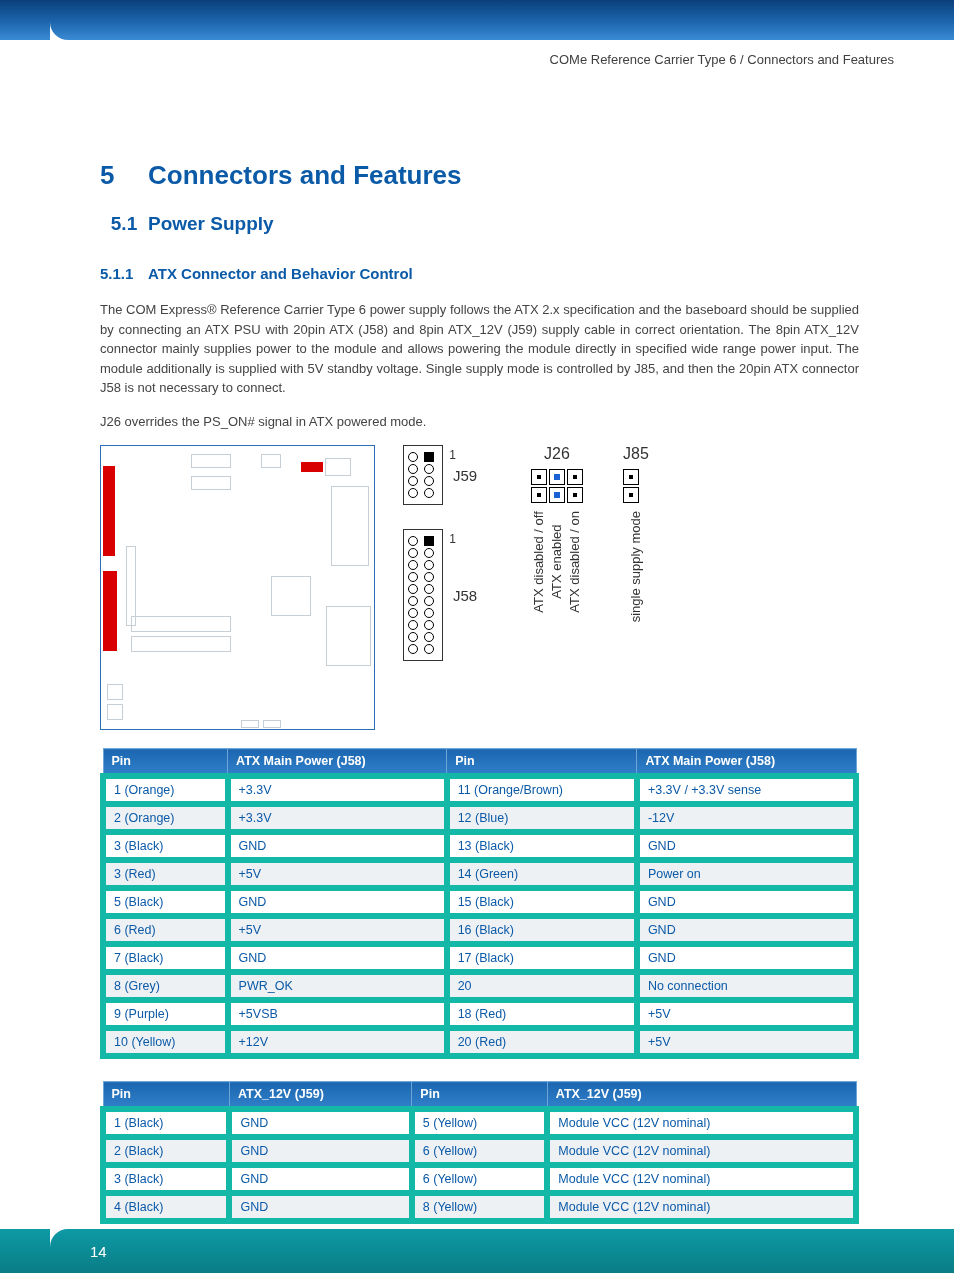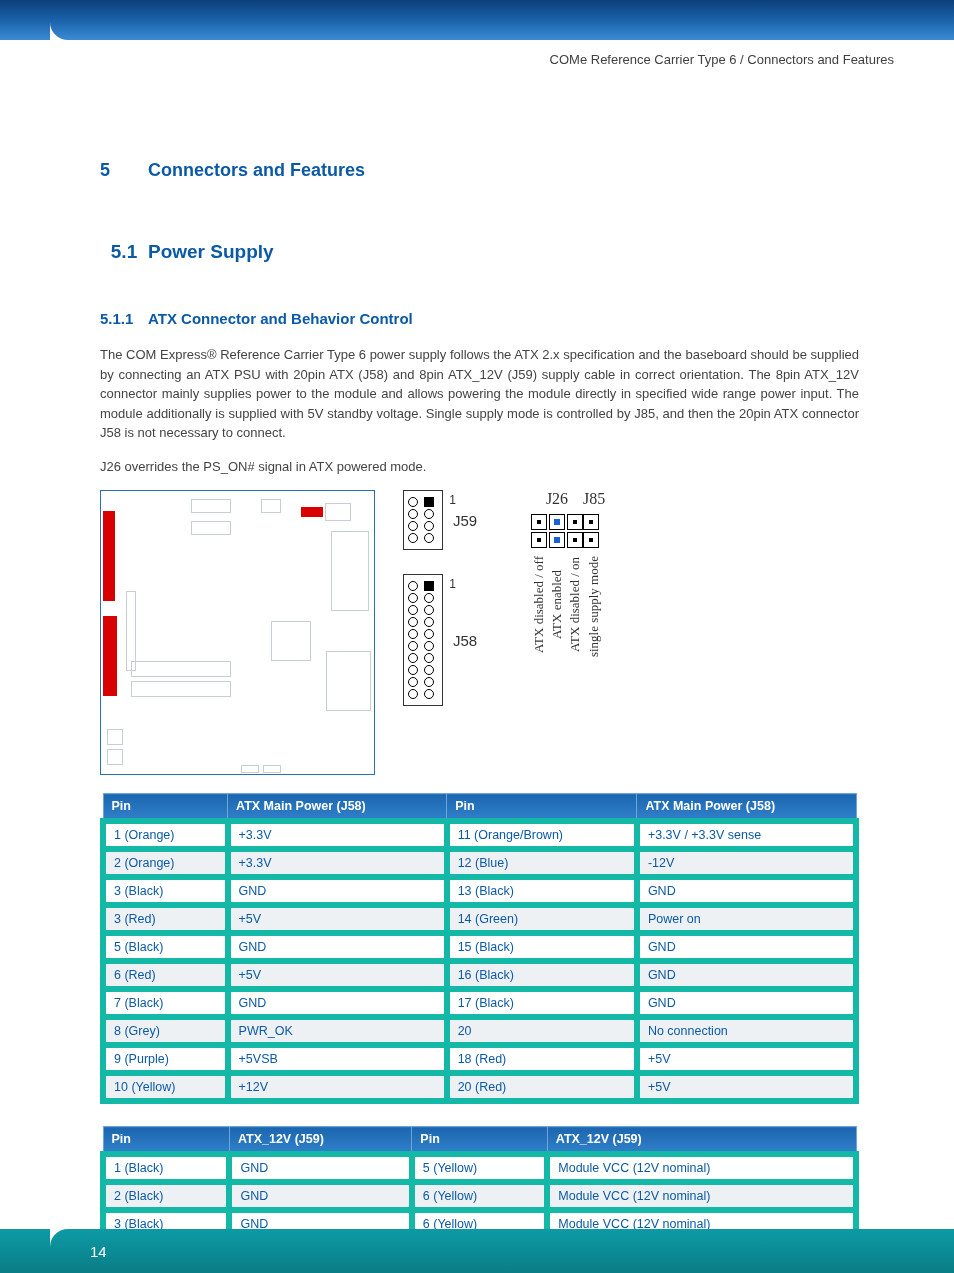--- a/index.html
+++ b/index.html
@@ -31,39 +31,39 @@
     top: 52px;
     right: 60px;
     font-size: 13px;
     color: #404040;
   }
   .content {
     padding: 120px 95px 0 100px;
   }
   h1.chapter {
     color: #0b5aa8;
-    font-size: 18px;
+    font-size: 26px;
     font-weight: 700;
-    margin-bottom: 60px;
+    margin-bottom: 22px;
   }
   h1.chapter .num { display:inline-block; width:48px; }
   h2.section {
     color: #0b5aa8;
     font-size: 19px;
     font-weight: 700;
     margin-bottom: 30px;
   }
   h2.section .num { display:inline-block; width:48px;text-align:center; }
   h3.subsec {
     color: #0b5aa8;
     font-size: 15px;
     font-weight: 700;
     margin-bottom: 18px;
   }
-  h3.subsec .num { display:inline-block; width:48px;margin-top:17px; }
+  h3.subsec .num { display:inline-block; width:48px; }
   p.body {
     font-size: 13px;
     line-height: 1.5;
     color: #444;
     text-align: justify;
     margin-bottom: 14px;
   }
   .figure-row {
     display: flex;
     gap: 28px;
@@ -82,21 +82,21 @@
   .pcb-box .grey{position:absolute;border:1px solid #c7cfd6;}
   .conn-col { display:flex; flex-direction:column; gap:24px; }
   .conn-box {
     border:1px solid #333; padding:4px; position:relative; background:#fff;
   }
   .conn-label { position:absolute; left:50px; top:50%; transform:translateY(-50%); font-size:15px; }
   .pin-row { display:flex; gap:6px; margin:2px 0;}
   .pin-row span{ width:10px;height:10px;border-radius:50%;border:1px solid #000; display:inline-block;}
   .pin-row .sq{ border-radius:0; background:#000;}
   .pinmark{ position:absolute; right:-14px; top:2px; font-size:12px;}
-  .jumper-col{ display:flex; align-items:flex-start; margin-left:60px;font-family:Liberation Serif, serif;}
+  .jumper-col{ display:flex; gap:40px; align-items:flex-start; margin-left:60px;}
   .jblock{ text-align:center; position:relative;}
   .jlabel{ font-size:16px; margin-bottom:6px;}
   .j26 { display:grid; grid-template:repeat(2,1fr)/repeat(3,1fr); gap:2px;}
   .j26 .c{width:16px;height:16px;border:1px solid #000;display:flex;align-items:center;justify-content:center;}
   .j26 .c .dot{width:6px;height:6px;background:#1a62d4;}
   .j26 .c.outer .dot{background:#000;width:4px;height:4px;}
   .j85 { display:grid; grid-template:repeat(2,1fr)/repeat(1,1fr); gap:2px;}
   .j85 .c{width:16px;height:16px;border:1px solid #000;display:flex;align-items:center;justify-content:center;}
   .j85 .c .dot{width:4px;height:4px;background:#000;}
   .vlabels{display:flex; gap:4px; margin-top:8px; justify-content:center;}

